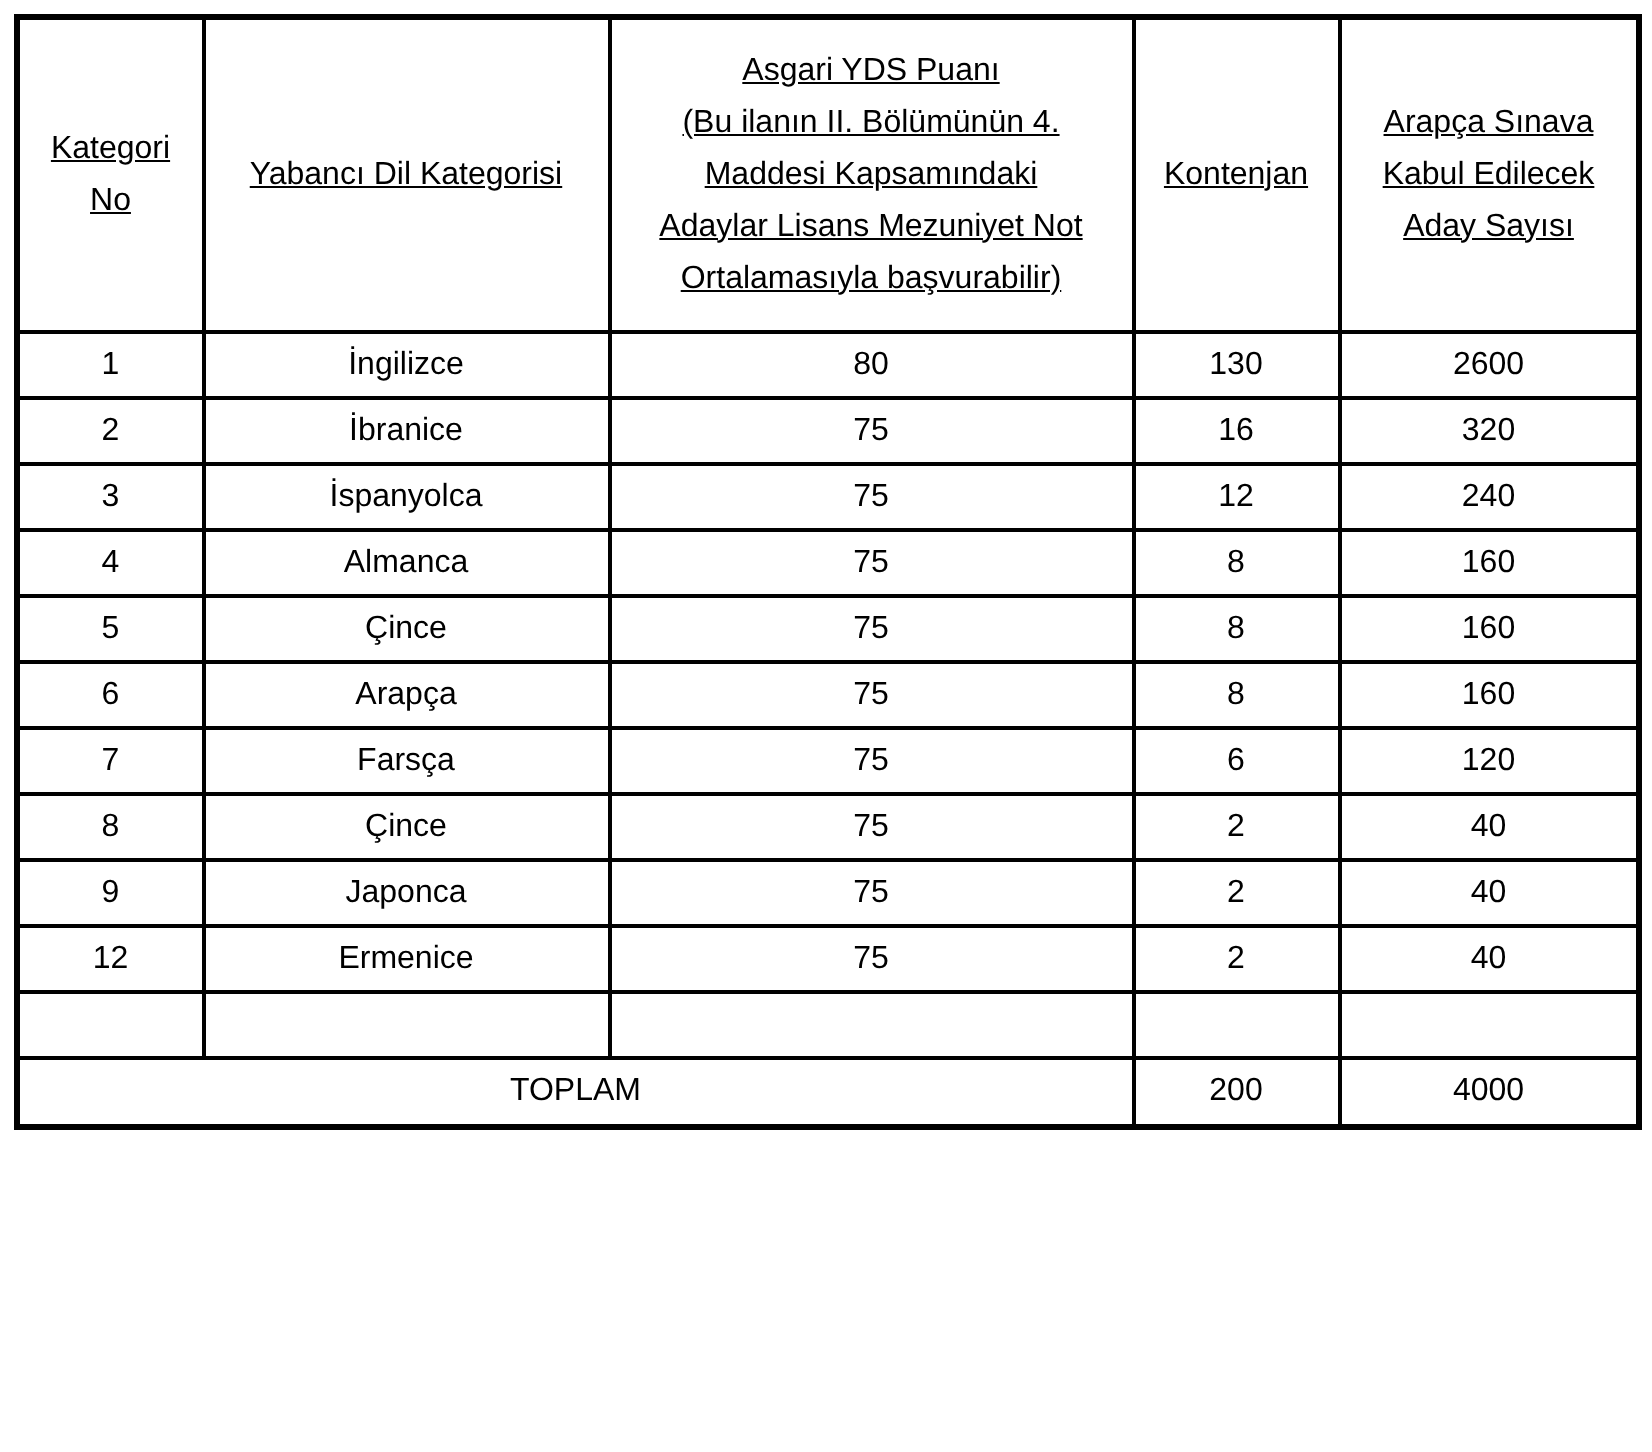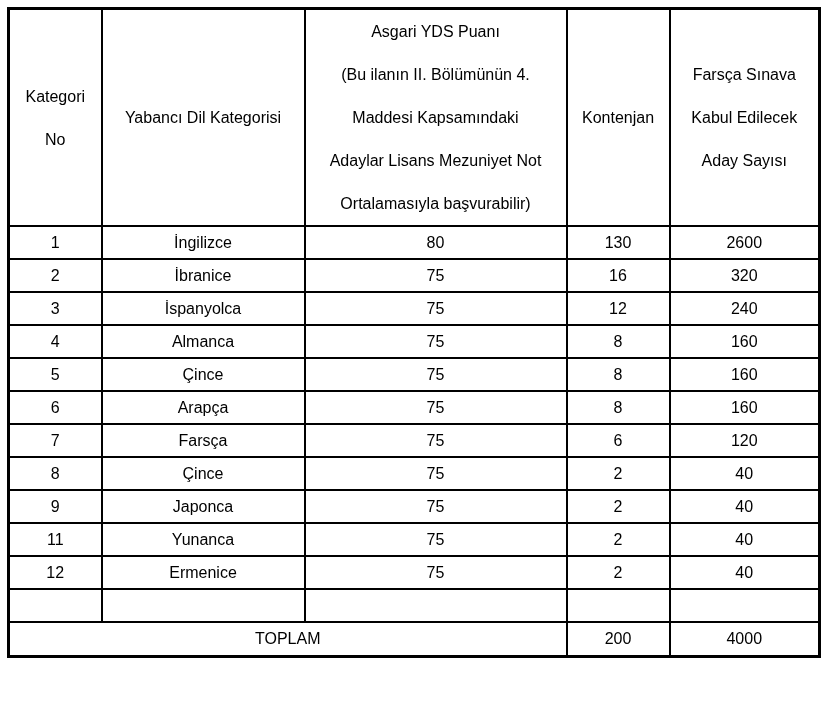--- a/index.html
+++ b/index.html
@@ -30,22 +30,23 @@
     border: 2px solid #000000;
     text-align: center;
     vertical-align: middle;
     font-size: 16px;
     font-weight: 400;
     padding: 0 2px;
     overflow: hidden;
   }
   tr.header-row td {
     white-space: pre-line;
-    line-height: 43px;
+    line-height: 26px;
     height: 155px;
+    text-decoration: underline;
   }
   tr.data-row td {
     height: 31px;
     line-height: 20px;
   }
   tr.empty-row td {
     height: 31px;
   }
   tr.footer-row td {
     height: 32px;
@@ -67,21 +68,21 @@
       <tr class="header-row">
         <td>Kategori
 No</td>
         <td>Yabancı Dil Kategorisi</td>
         <td>Asgari YDS Puanı
 (Bu ilanın II. Bölümünün 4.
 Maddesi Kapsamındaki
 Adaylar Lisans Mezuniyet Not
 Ortalamasıyla başvurabilir)</td>
         <td>Kontenjan</td>
-        <td>Farsça Sınava
+        <td>Arapça Sınava
 Kabul Edilecek
 Aday Sayısı</td>
       </tr>
 
       <tr class="data-row">
         <td>1</td>
         <td>İngilizce</td>
         <td>80</td>
         <td>130</td>
         <td>2600</td>
@@ -136,27 +137,20 @@
         <td>40</td>
       </tr>
       <tr class="data-row">
         <td>9</td>
         <td>Japonca</td>
         <td>75</td>
         <td>2</td>
         <td>40</td>
       </tr>
       <tr class="data-row">
-        <td>11</td>
-        <td>Yunanca</td>
-        <td>75</td>
-        <td>2</td>
-        <td>40</td>
-      </tr>
-      <tr class="data-row">
         <td>12</td>
         <td>Ermenice</td>
         <td>75</td>
         <td>2</td>
         <td>40</td>
       </tr>
 
       <tr class="empty-row">
         <td></td>
         <td></td>

